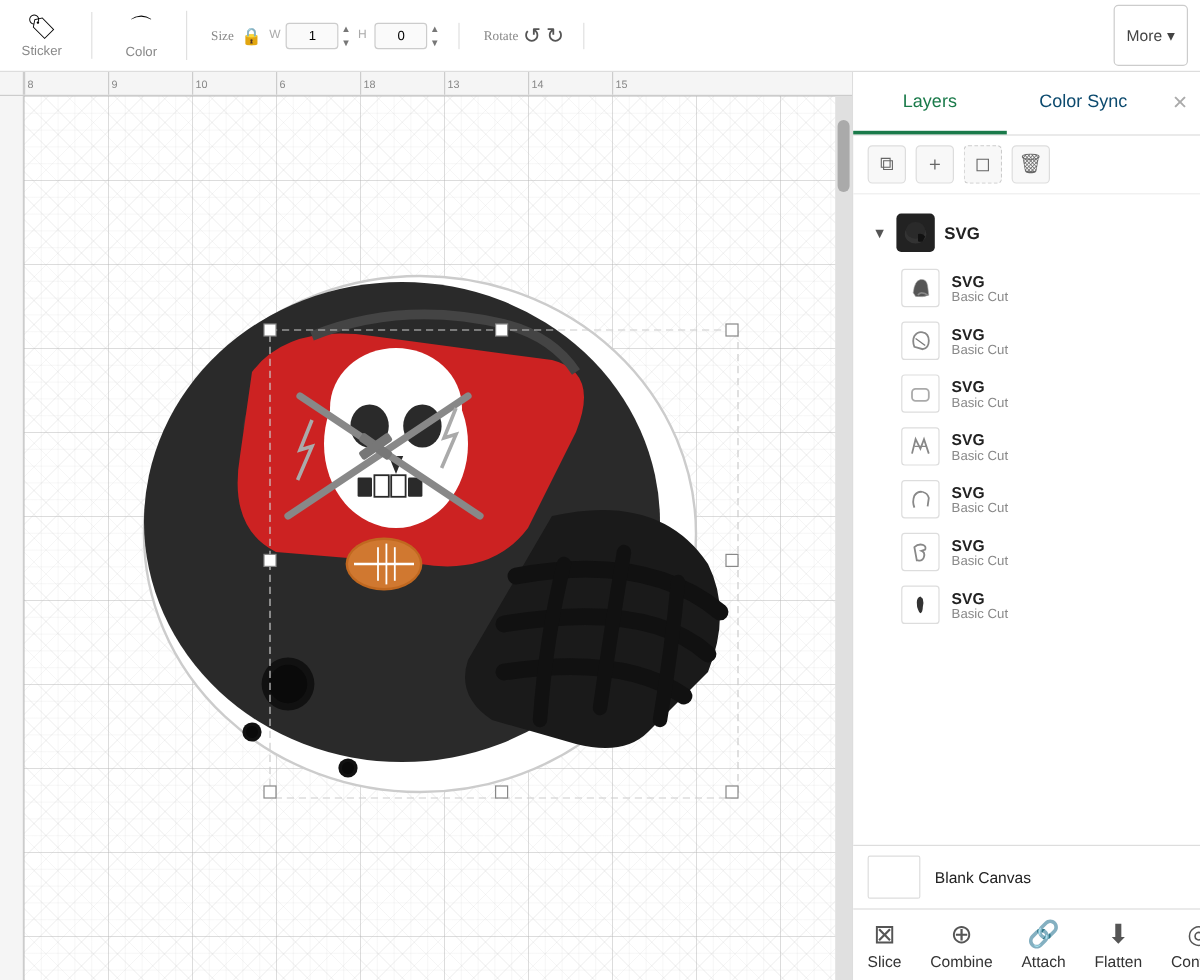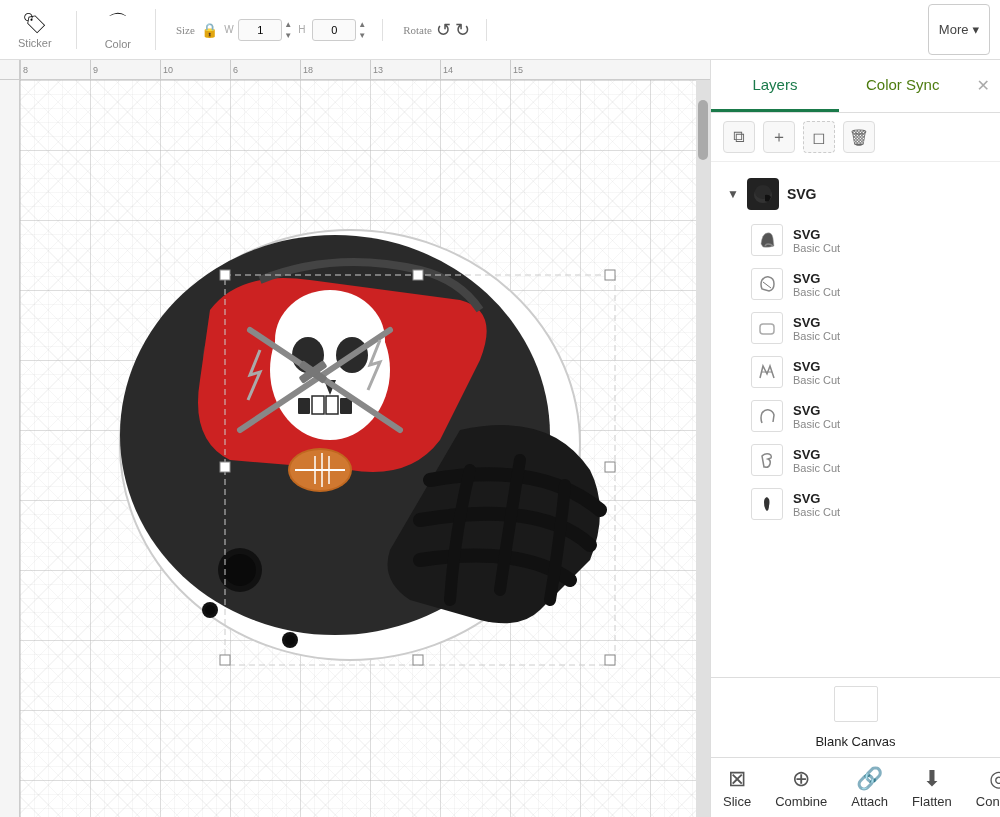--- a/index.html
+++ b/index.html
@@ -174,21 +174,21 @@
       display: flex;
       border-bottom: 1px solid #ddd;
       background: #fff;
     }
     .panel-tab {
       flex: 1;
       padding: 16px 8px;
       text-align: center;
       font-size: 15px;
       cursor: pointer;
-      color: #4d7c0f;
+      color: #0c4a6e;
       border-bottom: 3px solid transparent;
       font-weight: 500;
     }
     .panel-tab.active {
       color: #1a7a4a;
       border-bottom: 3px solid #1a7a4a;
     }
     .panel-tab-close {
       padding: 16px 10px;
       cursor: pointer;
@@ -276,21 +276,20 @@
     .layer-item-type { font-size: 11px; color: #888; }
 
     
     .blank-canvas-bar {
       display: flex;
       align-items: center;
       padding: 8px 12px;
       border-top: 1px solid #ddd;
       gap: 12px;
       background: #fff;
-      flex-direction: column;
     }
     .blank-canvas-thumb {
       width: 44px;
       height: 36px;
       border: 1px solid #ddd;
       background: #fff;
       border-radius: 2px;
     }
     .blank-canvas-label {
       font-size: 13px;

